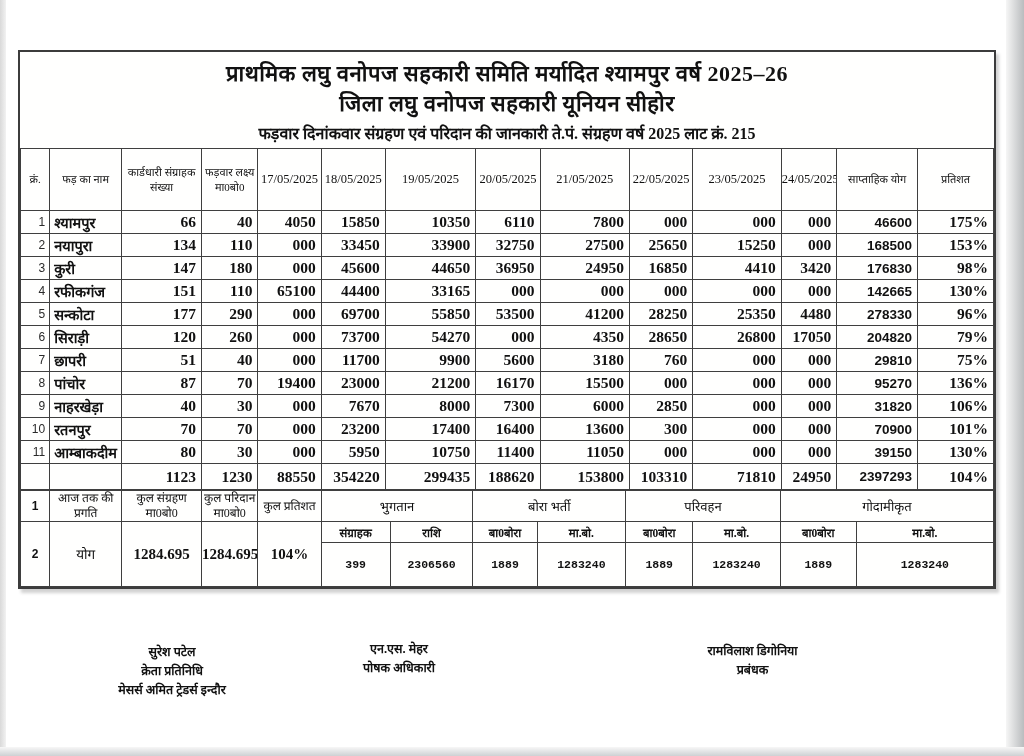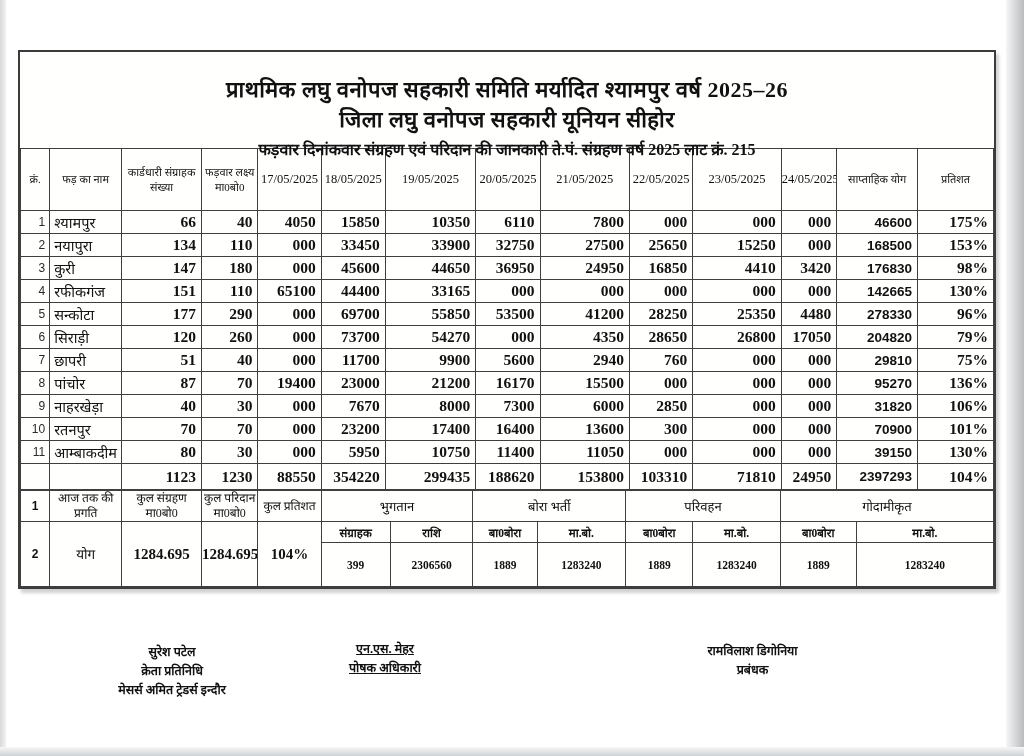--- a/index.html
+++ b/index.html
@@ -7,55 +7,55 @@
     font-family: "Liberation Serif", "DejaVu Serif", serif; color: #111; }
   .edge { position: absolute; z-index: 5; }
   #edge-left  { left: 0; top: 0; width: 6px; height: 756px; background: linear-gradient(to right, #d9d9d9, #f2f2f2); }
   #edge-right { right: 0; top: 0; width: 18px; height: 756px; background: linear-gradient(to right, #f6f6f6, #b9bcbe); }
   #edge-bottom{ left: 0; bottom: 0; width: 1024px; height: 9px; background: linear-gradient(to bottom, #f7f7f7, #ced1d3); }
 
   .frame { position: absolute; left: 18px; top: 50px; width: 978px;
     border: 2px solid #3c3c3c; background: #fffffe;
     box-shadow: 3px 4px 3px rgba(0,0,0,0.18); }
 
-  .titles { height: 96px; padding-top: 23px; text-align: center; }
+  .titles { height: 96px; padding-top: 7px; text-align: center; }
   .title1, .title2 { font-size: 22px; font-weight: 700; line-height: 30px; letter-spacing: 0.5px; }
   .title3 { font-size: 16px; font-weight: 700; line-height: 26px; margin-top: 2px; }
 
   table { width: 100%; border-collapse: collapse; table-layout: fixed; }
   td, th { border: 1.5px solid #3f3f3f; overflow: hidden; white-space: nowrap; }
 
   thead th { font-weight: 400; height: 62px; text-align: center; }
   th.dev-hdr  { font-size: 11px; white-space: normal; line-height: 1.3; padding: 0 3px; }
   th.date-hdr { font-size: 12.5px; margin-left: 32px; }
 
   tbody tr { height: 23px; }
   td.sn   { font-family: "Liberation Sans", "DejaVu Sans", sans-serif; font-size: 12px; color: #2a2a2a;
             text-align: right; padding-right: 4px; }
-  td.name { font-size: 14.5px; font-weight: 400; padding-left: 4px; }
+  td.name { font-size: 14.5px; font-weight: 700; padding-left: 4px; }
   td.num  { font-size: 15.5px; font-weight: 700; text-align: right; padding-right: 5px; }
   td.sans { font-family: "Liberation Sans", "DejaVu Sans", sans-serif; font-size: 13.5px; }
   tr.totals { height: 26px; }
 
   
   .sum td { text-align: center; }
   tr.sum-a { height: 30px; }
   tr.sum-b { height: 21px; }
   tr.sum-c { height: 44px; }
   td.s-sn    { font-family: "Liberation Sans", "DejaVu Sans", sans-serif; font-weight: 700; font-size: 12px; }
   td.s-label { font-size: 12px; white-space: normal; line-height: 1.25; padding: 0 2px; }
   td.s-group { font-size: 13px; }
   td.s-sub   { font-weight: 700; font-size: 11.5px; }
-  td.s-val   { font-family: Liberation Serif, serif; font-weight: 700; font-size: 11.5px; }
+  td.s-val   { font-family: Liberation Mono, monospace; font-weight: 700; font-size: 11.5px; }
   td.s-big   { font-size: 15px; font-weight: 700; }
   td.s-yog   { font-size: 13.5px; }
 
   .sig { position: absolute; text-align: center; font-size: 12.5px; font-weight: 700; line-height: 1.5; z-index: 2; }
   #sig-buyer    { left: 62px;  top: 643px; width: 220px; }
-  #sig-officer  { left: 290px; top: 640px; width: 190px; text-decoration: underline; }
+  #sig-officer  { left: 304px; top: 640px; width: 190px; }
   #sig-manager  { left: 645px; top: 642px; width: 215px; }
 </style>
 </head>
 <body>
 
 <div id="edge-left" class="edge"></div>
 <div id="edge-right" class="edge"></div>
 <div id="edge-bottom" class="edge"></div>
 
 <div class="frame">
@@ -206,21 +206,21 @@
 
   <tr>
     <td class="sn">7</td>
     <td class="name">छापरी</td>
     <td class="num">51</td>
     <td class="num">40</td>
     <td class="num">000</td>
     <td class="num">11700</td>
     <td class="num">9900</td>
     <td class="num">5600</td>
-    <td class="num">2940</td>
+    <td class="num">3180</td>
     <td class="num">760</td>
     <td class="num">000</td>
     <td class="num">000</td>
     <td class="num sans">29810</td>
     <td class="num">75%</td>
   </tr>
 
   <tr>
     <td class="sn">8</td>
     <td class="name">पांचोर</td>

